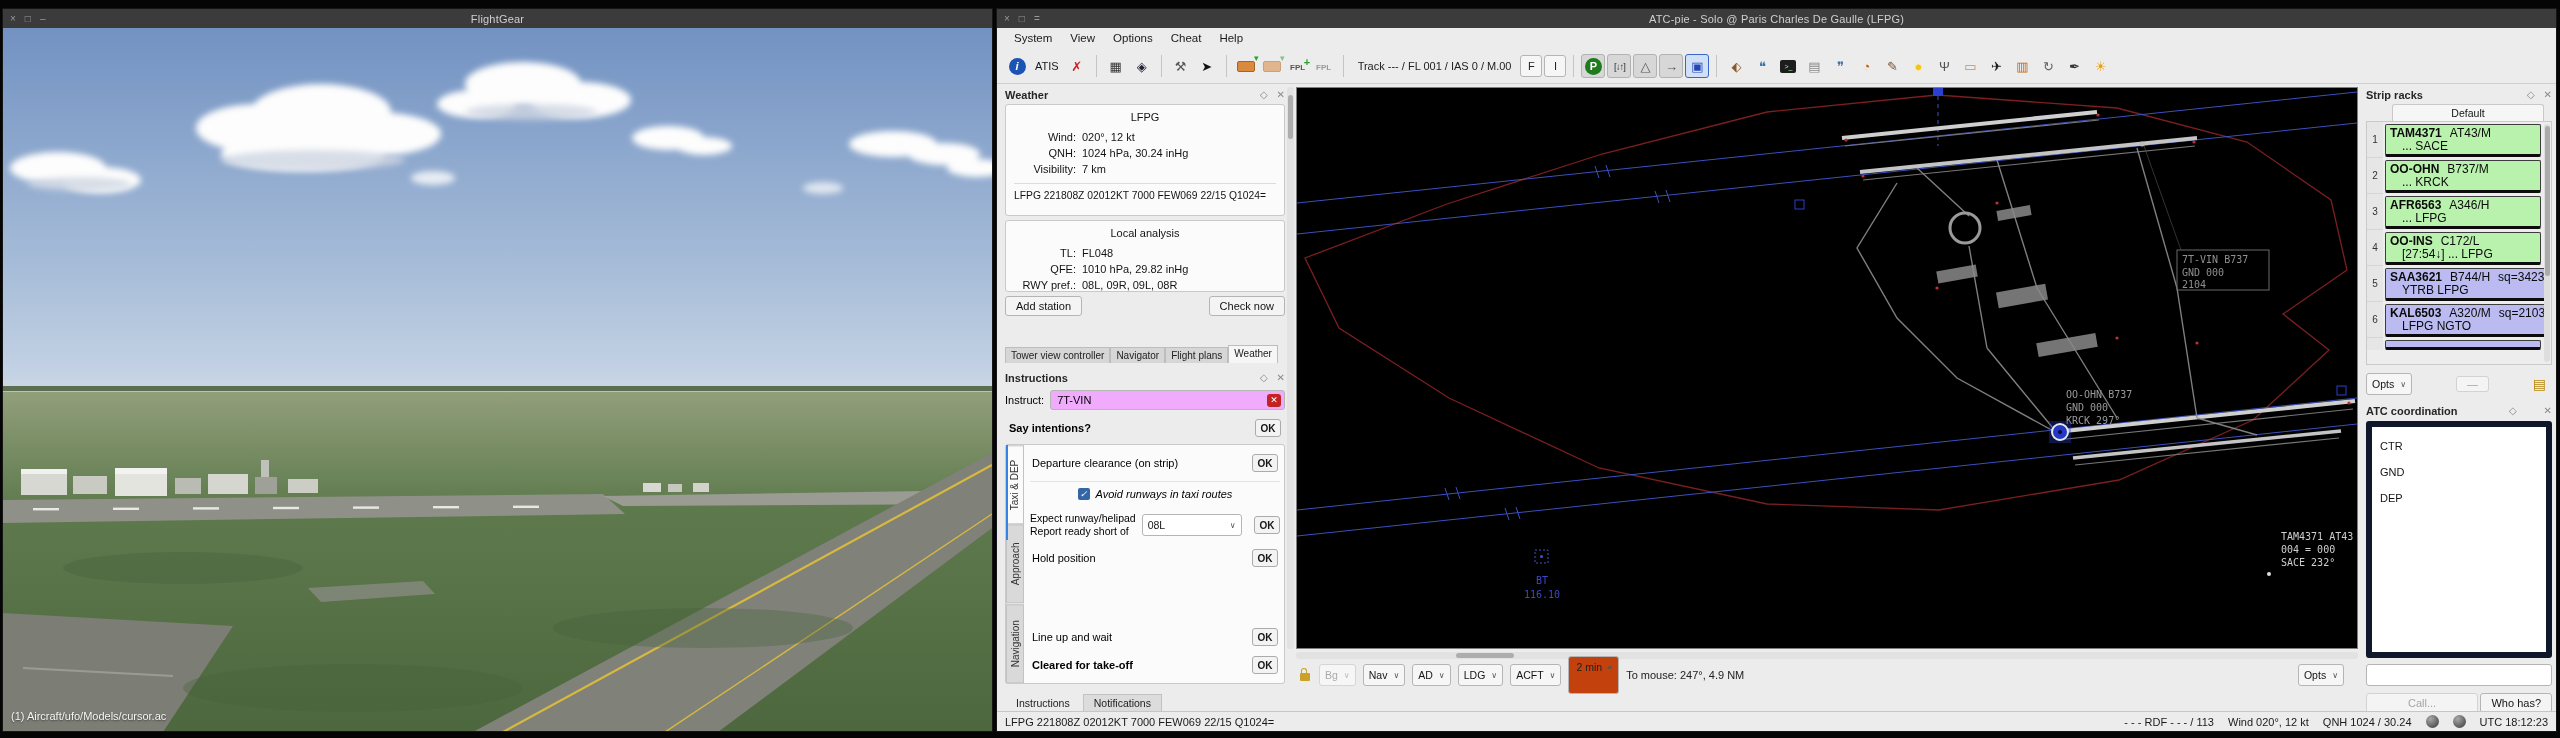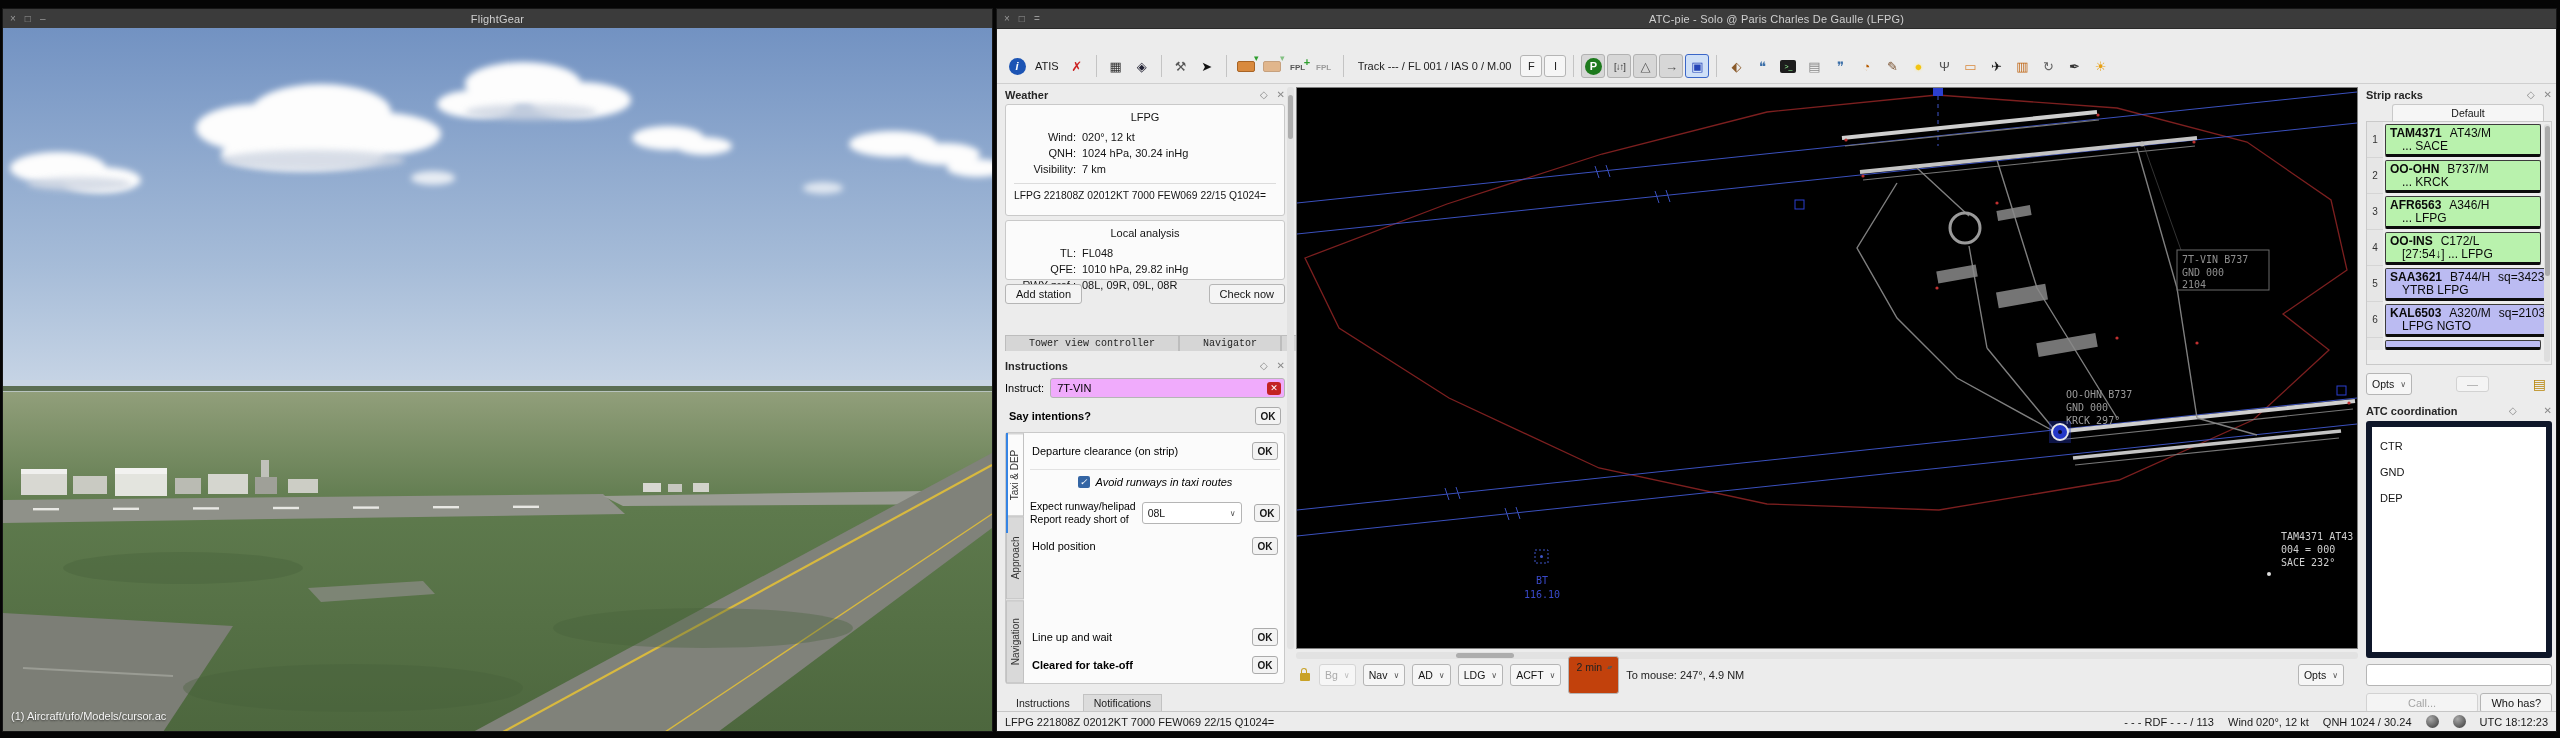--- a/index.html
+++ b/index.html
@@ -46,21 +46,21 @@
   .dock-btn{color:#8a8a8a;font-size:10px;margin-left:9px;font-weight:normal;}
   .pbox{background:#fbfbfb;border:1px solid #c9c9c9;border-radius:3px;padding:6px 8px;font-size:11px;color:#141414;box-sizing:border-box;}
   .pbox .ctr{text-align:center;margin-bottom:6px;}
   .wrow{display:flex;line-height:16px;}
   .wrow .lab{width:62px;text-align:right;margin-right:6px;color:#141414;}
   .metar-line{border-top:1px solid #dcdcdc;margin-top:6px;padding-top:6px;font-size:10.3px;white-space:nowrap;}
   .btn{background:#f4f4f4;border:1px solid #b5b5b5;border-radius:3px;font-size:11px;padding:3px 10px;color:#141414;}
   .btn.dim{color:#a5a5a5;border-color:#d2d2d2;}
   .btnrow{display:flex;justify-content:space-between;margin-top:4px;}
   .dtabs{display:flex;align-items:flex-end;height:17px;font-size:10px;margin-top:30px;}
-  .dtab{padding:2px 23px;background:#d6d6d6;border:1px solid #bdbdbd;border-bottom:none;color:#222;white-space:nowrap;font-family:Liberation Mono, monospace;}
+  .dtab{padding:2px 5px;background:#d6d6d6;border:1px solid #bdbdbd;border-bottom:none;color:#222;white-space:nowrap;}
   .dtab.active{background:#f6f6f6;padding-bottom:4px;}
   .instr-row{display:flex;align-items:center;margin-top:5px;font-size:11px;gap:6px;}
   .instr-wrap{position:relative;flex:1;}
   .instr-input{width:100%;height:20px;border:1px solid #b5b5b5;border-radius:3px;font-size:11px;padding:0 22px 0 6px;box-sizing:border-box;background:#f0abfc;font-family:"Liberation Sans",sans-serif;}
   .clear-ico{position:absolute;right:4px;top:3.5px;width:14px;height:13px;background:#c32222;border-radius:3px;color:#fff;font-size:9px;display:flex;align-items:center;justify-content:center;}
   .clear-ico::before{content:"✕";}
   .instr-list{flex:1;display:flex;flex-direction:column;margin-top:6px;font-size:11px;}
   .row-say{display:flex;align-items:center;height:24px;padding:0 4px;font-weight:bold;}
   .ok{width:26px;height:18px;border:1px solid #ababab;background:#f3f3f3;border-radius:3px;font-size:10px;font-weight:bold;display:flex;align-items:center;justify-content:center;margin-left:auto;color:#141414;flex:none;}
   .frame{position:relative;flex:1;border:1px solid #c9c9c9;border-radius:3px;background:#fbfbfb;margin-top:4px;padding:4px 4px 4px 24px;display:flex;flex-direction:column;box-sizing:border-box;}
@@ -233,20 +233,27 @@
 <div class="window" id="atc">
   <div class="titlebar">
     <div class="winctl">
       <span>×</span>
       <span>□</span>
       <span>=</span>
     </div>
     <div class="ttl">ATC-pie - Solo @ Paris Charles De Gaulle (LFPG)</div>
   </div>
 
+  <div class="menubar">
+    <span class="menu-item">System</span>
+    <span class="menu-item">View</span>
+    <span class="menu-item">Options</span>
+    <span class="menu-item">Cheat</span>
+    <span class="menu-item">Help</span>
+  </div>
 
   <div class="tbar">
     <div class="tbtn">
         <span class="ico-info">i</span>
       </div>
     <div class="tbtn txt">ATIS</div>
     <div class="tbtn" style="color:#c22;">✗</div>
     <div class="tsep"></div>
     <div class="tbtn" style="color:#333;">▦</div>
     <div class="tbtn" style="color:#223;">◈</div>
@@ -315,21 +322,21 @@
       <div class="wrow">
           <span class="lab">QNH:</span>
           <span>1024 hPa, 30.24 inHg</span>
         </div>
       <div class="wrow">
           <span class="lab">Visibility:</span>
           <span>7 km</span>
         </div>
       <div class="metar-line">LFPG 221808Z 02012KT 7000 FEW069 22/15 Q1024=</div>
     </div>
-    <div class="pbox" style="margin-top:4px;height:60px;">
+    <div class="pbox" style="margin-top:4px;height:72px;">
       <div class="ctr">Local analysis</div>
       <div class="wrow">
           <span class="lab">TL:</span>
           <span>FL048</span>
         </div>
       <div class="wrow">
           <span class="lab">QFE:</span>
           <span>1010 hPa, 29.82 inHg</span>
         </div>
       <div class="wrow">

